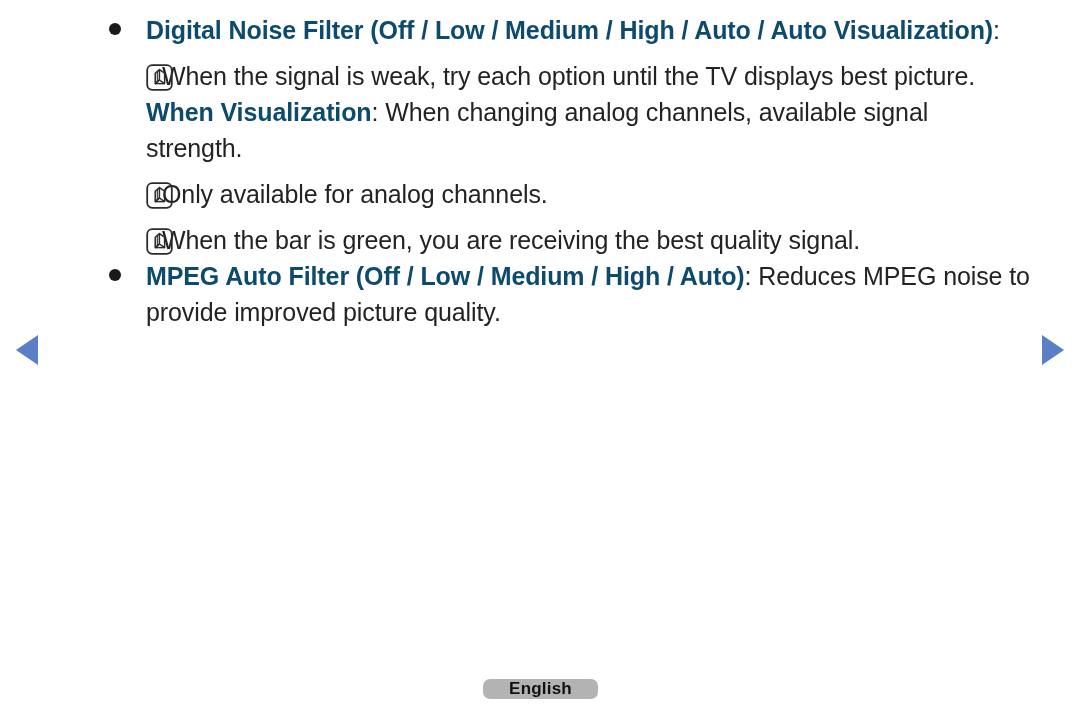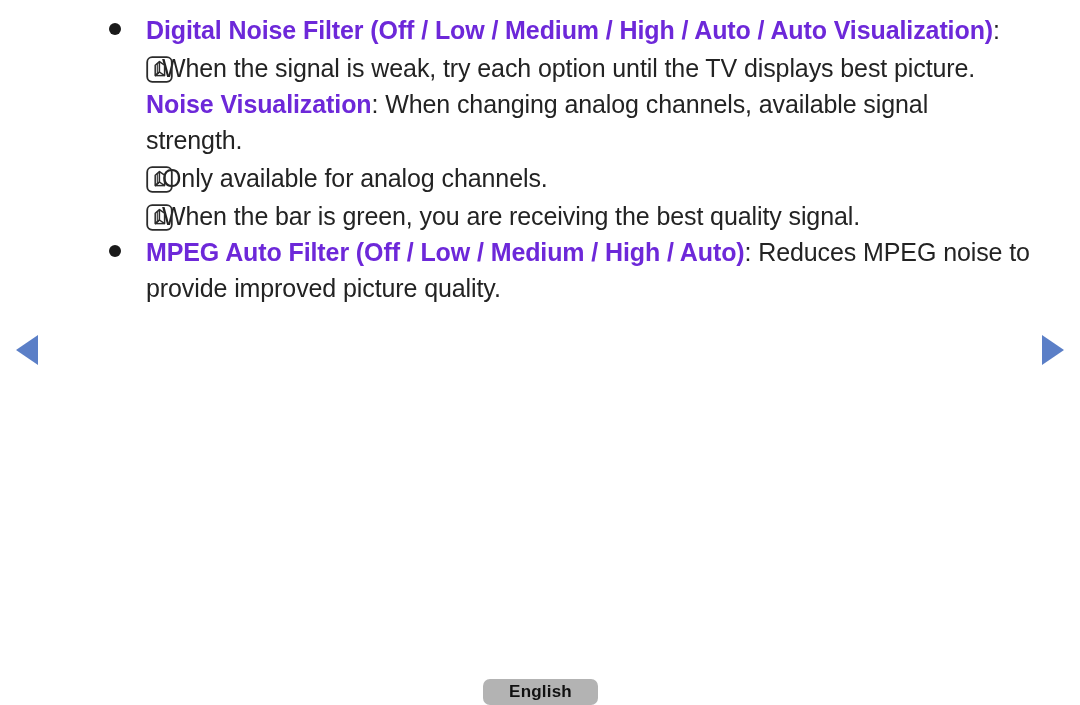--- a/index.html
+++ b/index.html
@@ -73,29 +73,29 @@
 
   .para {
     font-size: 25px;
     line-height: 36px;
     color: #232323;
     letter-spacing: -0.1px;
     margin: 0;
   }
 
   .hl {
-    color: #6d28d9;
+    color: #0c4a6e;
     font-weight: bold;
   }
 
   
   .note-row {
     position: relative;
     padding-left: 62px;
-    margin-top: 2px;
+    margin-top: 10px;
   }
   .note-icon {
     position: absolute;
     left: 46px;
     top: 6px;
     width: 27px;
     height: 27px;
   }
   .note-text {
     font-size: 25px;
@@ -108,21 +108,21 @@
   .plain-row {
     padding-left: 46px;
   }
 
   
   .lang-button {
     position: absolute;
     left: 483px;
     top: 679px;
     width: 115px;
-    height: 26px;
+    height: 20px;
     background: #b3b3b3;
     border-radius: 7px;
     display: flex;
     align-items: center;
     justify-content: center;
     font-size: 17px;
     font-weight: bold;
     color: #111111;
     letter-spacing: 0.2px;
     cursor: pointer;
@@ -155,21 +155,21 @@
             <path d="M9.2 19.6 L13.4 16.0" fill="none" stroke="#2b2b2b" stroke-width="1.5"></path>
             <path d="M13.4 5.6 L18.6 9.2 L18.6 19.6 L13.4 16.0" fill="none" stroke="#2b2b2b" stroke-width="1.5" stroke-linejoin="round"></path>
             <path d="M9.2 19.6 L18.6 19.6" fill="none" stroke="#2b2b2b" stroke-width="1.5"></path>
             <path d="M11.3 7.4 L11.3 17.8" fill="none" stroke="#2b2b2b" stroke-width="1.1"></path>
           </svg>
         </span>
         <p class="note-text">When the signal is weak, try each option until the TV displays best picture.</p>
       </div>
 
       <div class="plain-row">
-        <p class="para"><span class="hl">Noise Visualization</span><span>: When changing analog channels, available signal strength.</span></p>
+        <p class="para"><span class="hl">When Visualization</span><span>: When changing analog channels, available signal strength.</span></p>
       </div>
 
       <div class="note-row">
         <span class="note-icon">
           <svg width="27" height="27" viewBox="0 0 27 27" xmlns="http://www.w3.org/2000/svg">
             <rect x="1.2" y="1.2" width="24.6" height="24.6" rx="5" ry="5" fill="none" stroke="#2b2b2b" stroke-width="1.8"></rect>
             <path d="M9.2 19.6 L9.2 9.2 L13.4 5.6 L13.4 16.0 Z" fill="none" stroke="#2b2b2b" stroke-width="1.5" stroke-linejoin="round"></path>
             <path d="M9.2 19.6 L13.4 16.0" fill="none" stroke="#2b2b2b" stroke-width="1.5"></path>
             <path d="M13.4 5.6 L18.6 9.2 L18.6 19.6 L13.4 16.0" fill="none" stroke="#2b2b2b" stroke-width="1.5" stroke-linejoin="round"></path>
             <path d="M9.2 19.6 L18.6 19.6" fill="none" stroke="#2b2b2b" stroke-width="1.5"></path>

